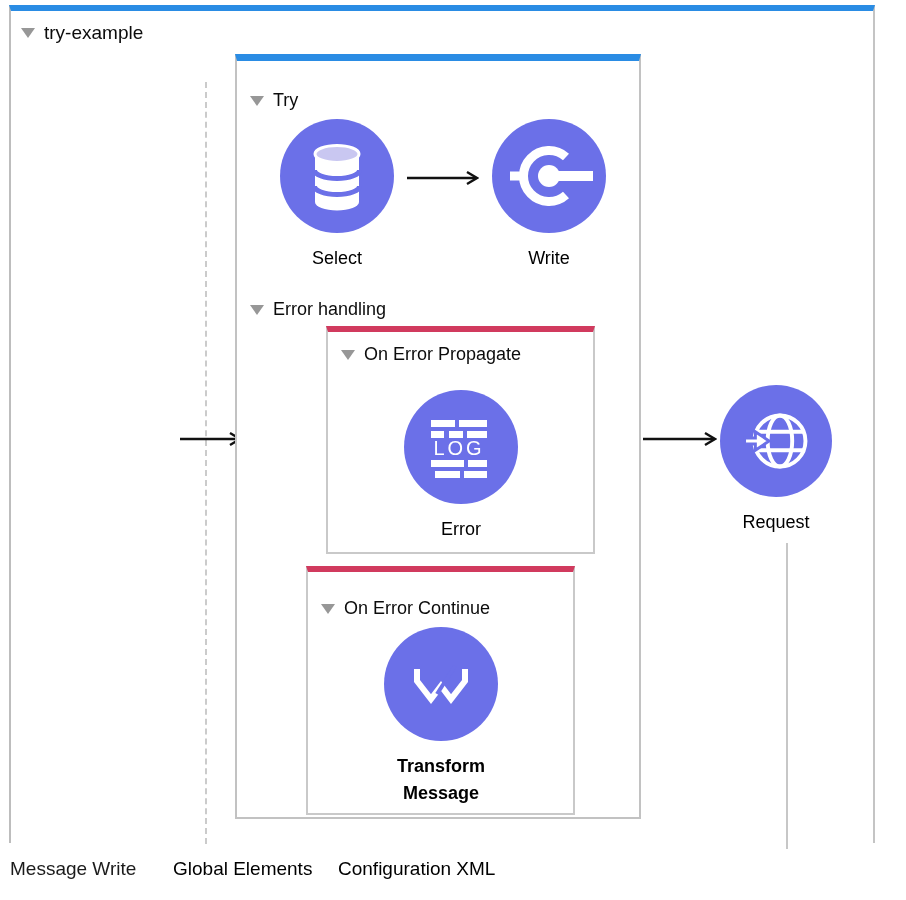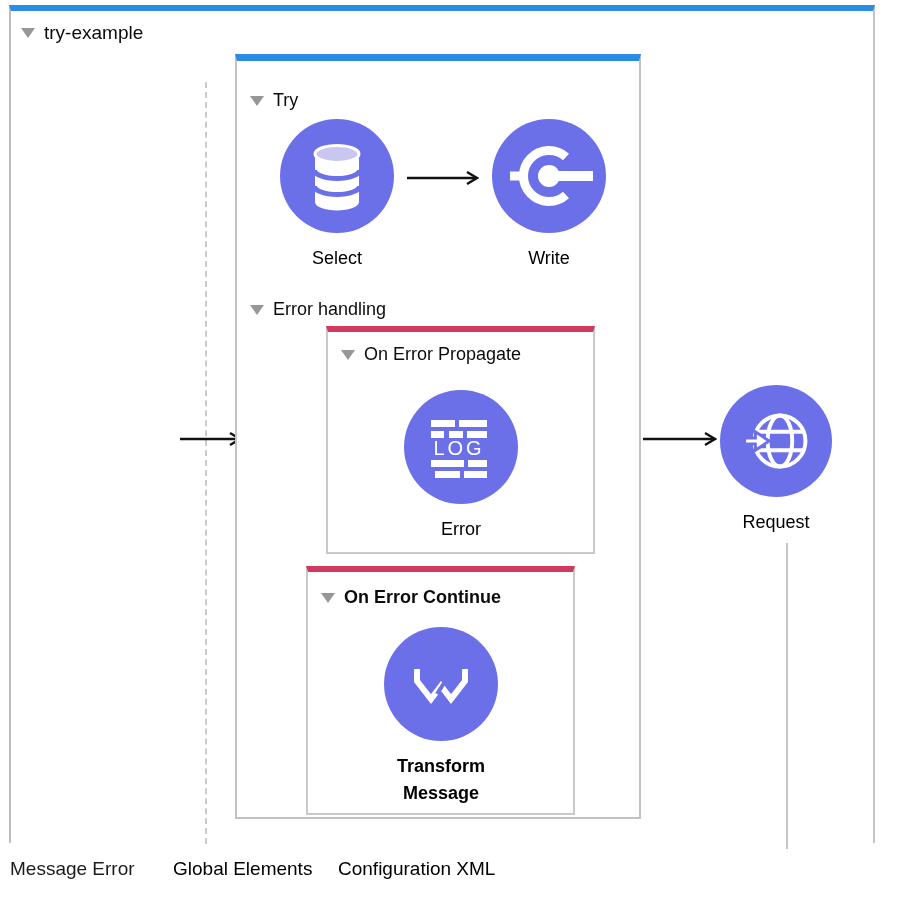--- a/index.html
+++ b/index.html
@@ -139,21 +139,21 @@
                 <rect x="3" y="24" width="23" height="7"></rect>
               </g>
               <text x="-2" y="8" text-anchor="middle" font-size="20" letter-spacing="3" fill="#ffffff" font-family="Liberation Sans, sans-serif">LOG</text>
             </svg>
           </div>
           <div class="node-label">Error</div>
         </div>
       </div>
 
       <div class="error-box oec">
-        <div class="hdr" style="left:13px;top:15px;font-weight:bold;">
+        <div class="hdr" style="left:13px;top:26px;">
           <span class="tri"></span>
           <span class="lbl">On Error Continue</span>
         </div>
         <div class="node" style="left:48px;top:55px;font-weight:bold;">
           <div class="circle c114">
             <svg viewBox="-57 -57 114 114" width="114" height="114">
               <polyline points="-24,-15 -24,-3 -10,15 0,2 10,15 24,-3 24,-15" fill="none" stroke="#ffffff" stroke-width="6" stroke-linejoin="miter"></polyline>
               <line x1="-4" y1="10" x2="14" y2="-18" stroke="#6b70e8" stroke-width="4"></line>
             </svg>
           </div>
@@ -184,17 +184,17 @@
           <polygon points="-32,-3 -21,-3 -21,-9.5 -7,0 -21,9.5 -21,3 -32,3" fill="#ffffff" stroke="#6b70e8" stroke-width="3"></polygon>
         </svg>
       </div>
       <div class="node-label">Request</div>
     </div>
 
     <div class="vline"></div>
   </div>
 
   <div class="tabs">
-    <span class="tab active" style="left:10px;">Message Error</span>
+    <span class="tab active" style="left:10px;">Message Write</span>
     <span class="tab inactive" style="left:173px;">Global Elements</span>
     <span class="tab inactive" style="left:338px;">Configuration XML</span>
   </div>
 </div>
 
 </body></html>

